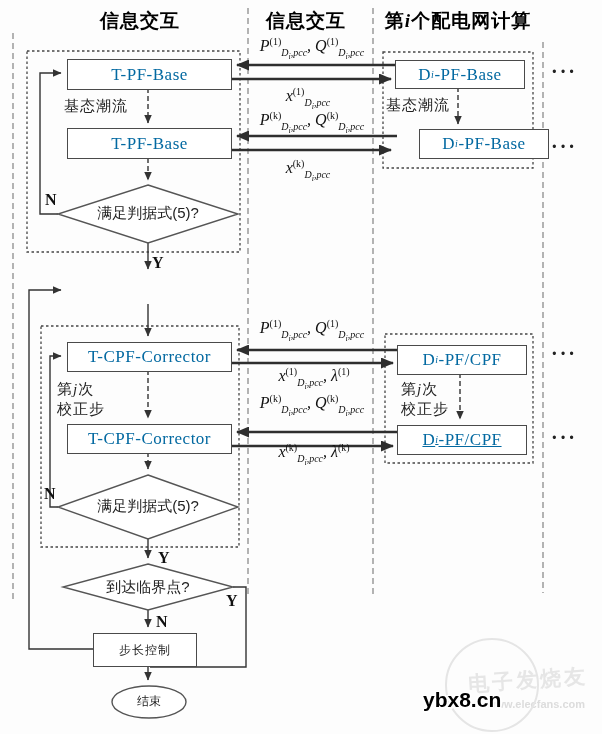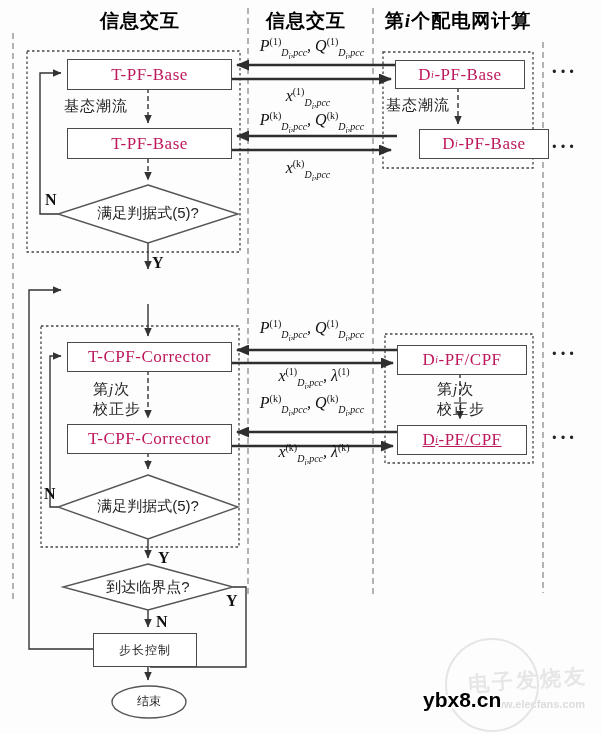--- a/index.html
+++ b/index.html
@@ -1,35 +1,35 @@
 <!DOCTYPE html>
 <html><head>
 <meta charset="utf-8">
 <style>
   html,body{margin:0;padding:0;background:#ffffff;}
   #stage{position:relative;width:602px;height:734px;background:#fdfdfd;overflow:hidden;
          font-family:"Liberation Serif","DejaVu Serif",serif;color:#1a1a1a;}
   #wires{position:absolute;left:0;top:0;z-index:1;}
   .box{position:absolute;z-index:2;background:#fff;border:1.4px solid #4a4a4a;
        display:flex;align-items:center;justify-content:center;
-       font-size:17px;letter-spacing:.5px;color:#be185d;}
+       font-size:17px;letter-spacing:.5px;color:#0369a1;}
   .box sub{font-size:10px;font-style:italic;line-height:0;}
   .lbl{position:absolute;z-index:3;white-space:nowrap;}
   .cjk{font-family:"Liberation Sans","DejaVu Sans",sans-serif;font-size:15px;color:#222;letter-spacing:1px;}
   .hdr{font-family:"Liberation Sans","DejaVu Sans",sans-serif;font-weight:bold;font-size:19px;
        color:#000;text-align:center;letter-spacing:1px;}
   .hdr i{font-family:"Liberation Serif",serif;}
   .math{font-style:italic;font-size:16px;color:#111;text-align:center;}
   .math sup{font-size:10px;font-style:normal;}
   .math sub{font-size:10px;}
   .math sub sub{font-size:8px;}
   .yn{font-weight:bold;font-size:16px;color:#111;}
   .dots{font-weight:bold;font-size:20px;color:#222;letter-spacing:2px;}
   .dtext{text-align:center;font-family:"Liberation Sans","DejaVu Sans",sans-serif;font-size:15px;color:#222;}
-  .steplbl{line-height:20px;margin-left:36px;}
+  .steplbl{line-height:20px;}
   .steplbl i{font-family:"Liberation Serif",serif;}
   .wm-cn{font-family:"Liberation Sans",sans-serif;font-weight:bold;font-size:21px;
          color:#e6e6e6;letter-spacing:3px;transform:rotate(-4deg);z-index:0;}
   .wm-site{font-family:"Liberation Sans",sans-serif;font-weight:bold;font-size:11px;color:#dcdcdc;z-index:0;}
   .wm-brand{font-family:"Liberation Sans","DejaVu Sans",sans-serif;font-weight:bold;font-size:21px;color:#000;z-index:5;
             text-shadow:-1.5px -1.5px 0 #fff,1.5px -1.5px 0 #fff,-1.5px 1.5px 0 #fff,1.5px 1.5px 0 #fff;}
 </style>
 </head>
 <body>
 

